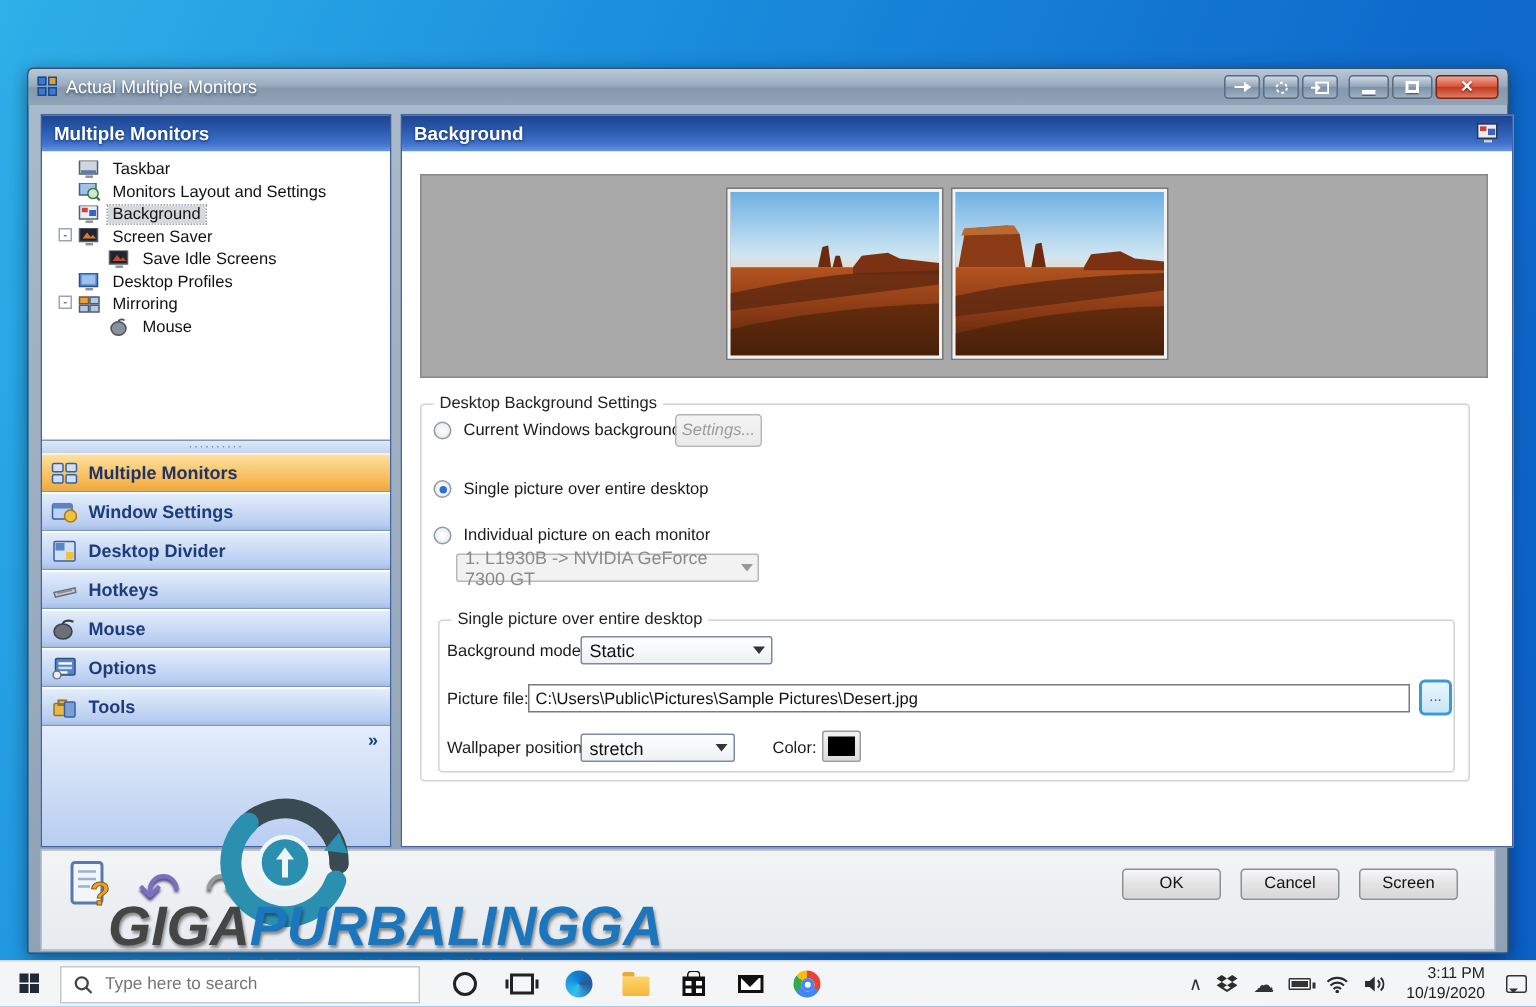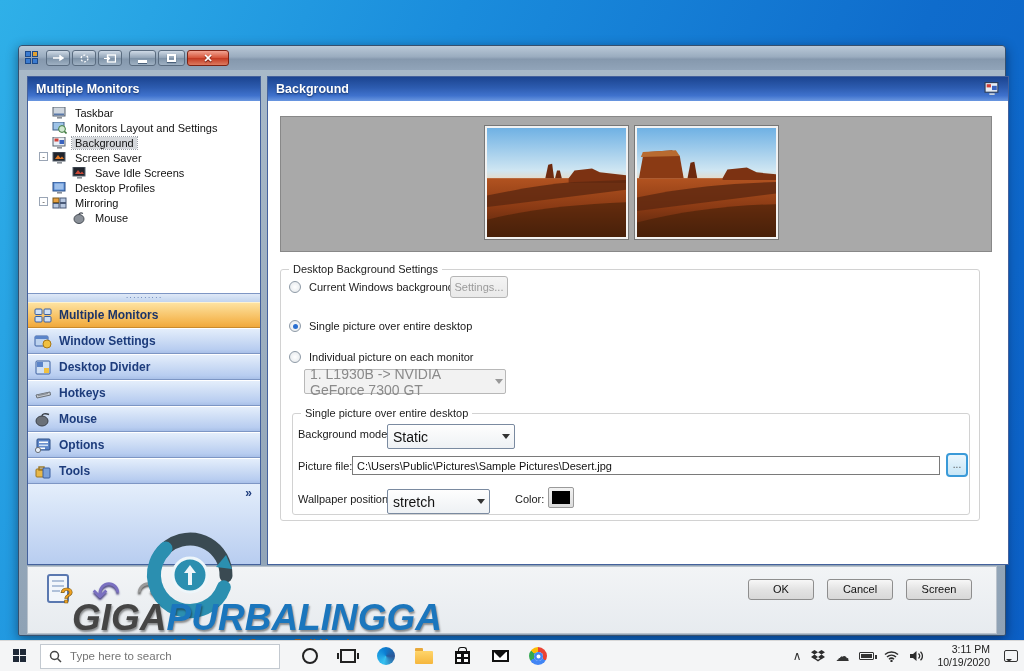--- a/index.html
+++ b/index.html
@@ -81,25 +81,25 @@
   .gb-outer { left:12px; top:168px; width:700px; height:252px;text-decoration:underline; }
   .gb-inner { left:24px; top:312px; width:678px; height:102px; }
 
   .radio-row { position:absolute; display:flex; align-items:center; gap:8px; font-size:11px; color:#1a1a1a; }
   .radio { width:12px; height:12px; border-radius:50%; border:1px solid #8e9aa6;
            background:radial-gradient(#ffffff,#e2e6ea); flex:0 0 12px; }
   .radio.checked::after { content:""; display:block; width:5px; height:5px; margin:3px;
                           border-radius:50%; background:#2a6fd0; }
   .btn { border:1px solid #8e8e8e; border-radius:3px; background:linear-gradient(#f7f7f7,#e3e3e3 50%,#d8d8d8);
          font-size:11px; color:#111; text-align:center; cursor:default; }
-  .btn.disabled { color:#9b9b9b; border-color:#b5b5b5; background:linear-gradient(#f4f4f4,#e9e9e9); }
+  .btn.disabled { color:#9b9b9b; border-color:#b5b5b5; background:linear-gradient(#f4f4f4,#e9e9e9);font-style:italic; }
   .settings-btn { width:58px; height:22px; line-height:20px; }
 
-  .combo { height:25px; border:1px solid #7a8aa0; border-radius:2px; background:linear-gradient(#fefefe,#eef1f4);
-           display:flex; align-items:center; font-size:14px; color:#111; padding-left:5px; position:absolute; }
+  .combo { height:19px; border:1px solid #7a8aa0; border-radius:2px; background:linear-gradient(#fefefe,#eef1f4);
+           display:flex; align-items:center; font-size:12px; color:#111; padding-left:5px; position:absolute; }
   .combo .arrow { margin-left:auto; width:17px; height:100%; display:flex; align-items:center; justify-content:center; }
   .combo .arrow::after { content:""; border:4px solid transparent; border-top:5px solid #333; margin-top:4px; }
   .combo.disabled { color:#8a8a8a; background:#f2f2f2; border-color:#b8b8b8; }
   .combo.disabled .arrow::after { border-top-color:#999; }
 
   .fld-label { position:absolute; font-size:11px; color:#1a1a1a; }
   .text-input { position:absolute; height:19px; border:1px solid #7a7a7a; font-size:11px;
                 padding:0 4px; color:#111; background:#fff; font-family:"Liberation Sans",sans-serif; }
   .browse-btn { position:absolute; width:22px; height:24px; border:2px solid #3a9ad8; border-radius:4px;
                 background:linear-gradient(#eaf6fd,#c8e6f6); font-size:10px; color:#555;
@@ -174,20 +174,21 @@
 
 <div class="window">
 
   <div class="titlebar">
     <span class="app-icon">
         <i></i>
         <i></i>
         <i></i>
         <i></i>
       </span>
+    <span class="title">Actual Multiple Monitors</span>
     <span class="tb-btn small">
       <svg class="tb-glyph" width="12" height="8" viewBox="0 0 12 8">
           <path d="M1 4h7M8 1v6M8 2l3 2-3 2z" stroke="#fff" stroke-width="1.4" fill="#fff"></path>
         </svg>
     </span>
     <span class="tb-btn small">
       <svg class="tb-glyph" width="11" height="11" viewBox="0 0 11 11">
           <circle cx="5.5" cy="5.5" r="3.4" fill="none" stroke="#fff" stroke-width="1.3" stroke-dasharray="2 1.6"></circle>
         </svg>
     </span>

